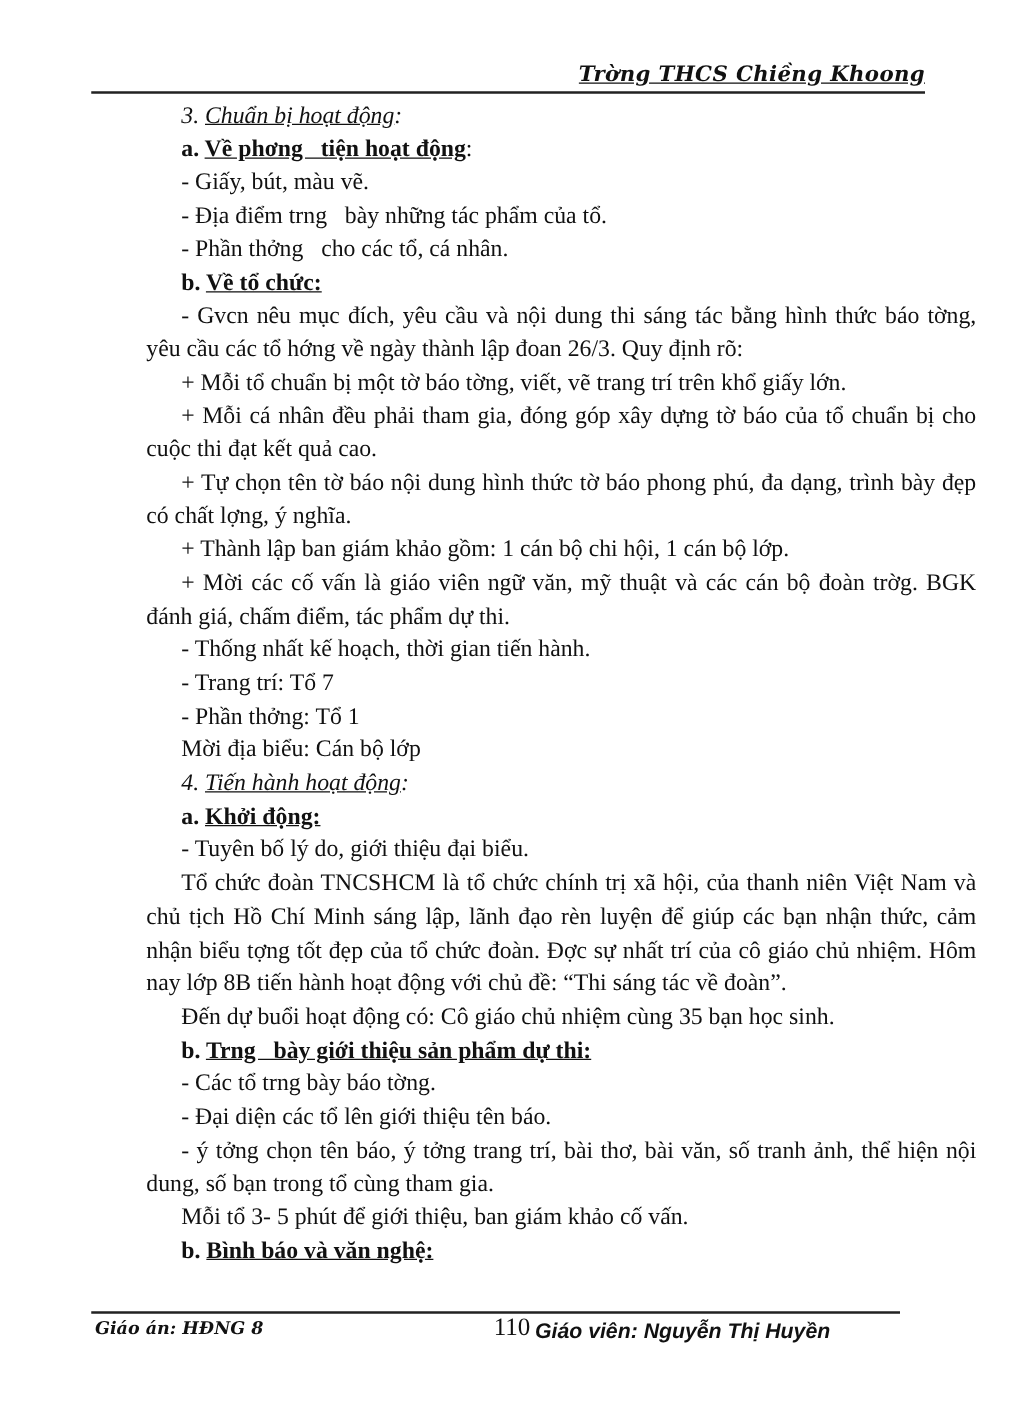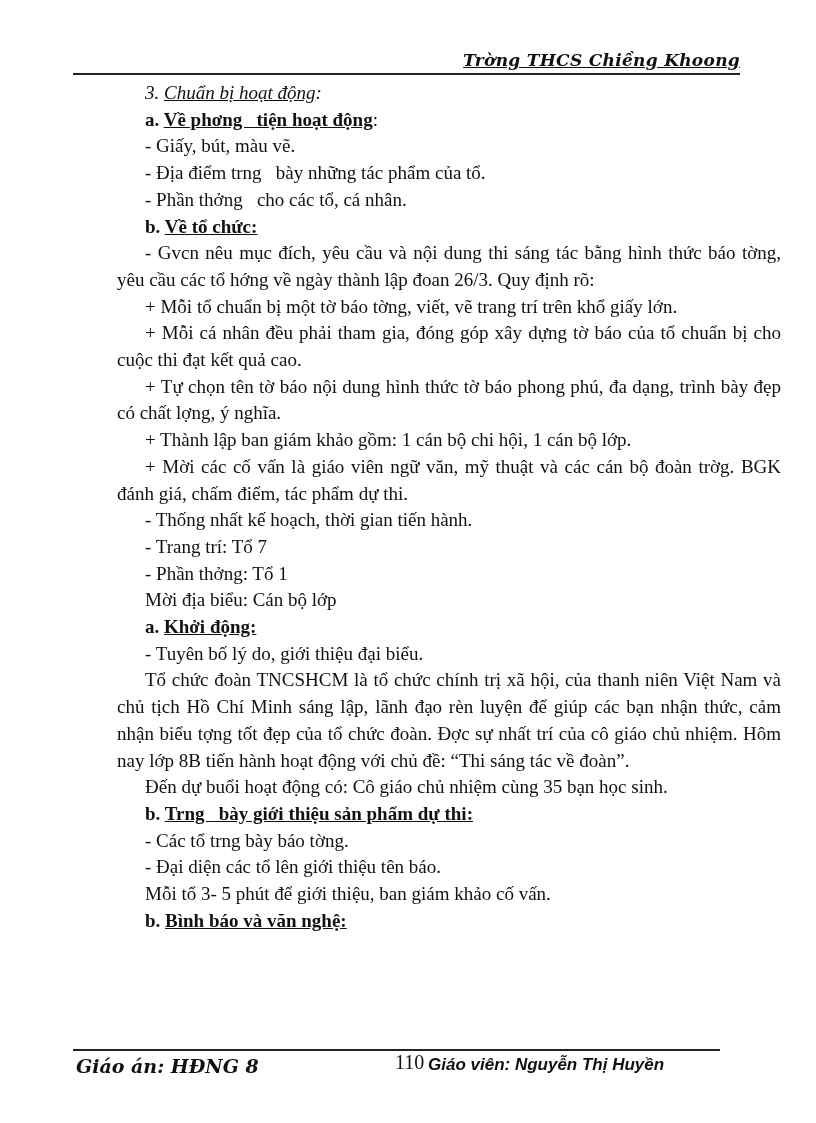--- a/index.html
+++ b/index.html
@@ -12,21 +12,21 @@
                  text-decoration: underline; }
   .content { position: absolute; left: 89px; top: 80px; width: 664px; font-size: 19px; line-height: 26.7px; margin-left: 28px; }
   .line { white-space: pre-wrap; }
   .para { text-indent: 28px; text-align: justify; }
   .indent { padding-left: 28px; }
   .ital { font-style: italic; }
   .bold-head { font-weight: bold; padding-left: 28px; }
   .bold-head u { }
   .footer-rule { position: absolute; left: 73px; top: 1049px; width: 647px; border-top: 2px solid #222; }
   .footer-left { position: absolute; left: 76px; top: 1055px; font-family: "DejaVu Serif", serif;
-                 font-style: italic; font-weight: bold; font-size: 19px; }
+                 font-style: italic; font-weight: bold; font-size: 14px; }
   .footer-page { position: absolute; left: 395px; top: 1051px; font-size: 20px; }
   .footer-right { position: absolute; left: 428px; top: 1055px; font-family: Liberation Sans, sans-serif;
                   font-style: italic; font-weight: bold; font-size: 17px; }
 </style>
 </head>
 <body>
 
 <div class="header">
   <span class="header-text">Trờng   THCS Chiềng Khoong</span>
 </div>
@@ -44,29 +44,31 @@
   <div class="para">+ Mỗi tổ chuẩn bị một tờ báo tờng,   viết, vẽ trang trí trên khổ giấy lớn.</div>
   <div class="para">+ Mỗi cá nhân đều phải tham gia, đóng góp   xây dựng tờ báo của tổ chuẩn bị cho cuộc thi đạt kết quả cao.</div>
   <div class="para">+ Tự chọn tên tờ báo nội dung hình thức tờ báo phong phú, đa dạng, trình bày đẹp có chất lợng,   ý nghĩa.</div>
   <div class="para">+ Thành lập ban giám khảo gồm: 1 cán bộ chi hội, 1 cán bộ lớp.</div>
   <div class="para">+ Mời các cố vấn là giáo viên ngữ văn, mỹ thuật và các cán bộ đoàn trờg.   BGK đánh giá, chấm điểm, tác phẩm dự thi.</div>
   <div class="para">- Thống nhất kế hoạch, thời gian tiến hành.</div>
   <div class="para">- Trang trí: Tổ 7</div>
   <div class="para">- Phần thởng:   Tổ 1</div>
   <div class="line indent">Mời địa biểu: Cán bộ lớp</div>
 
+  <div class="line indent ital"><span>4. </span><u>Tiến hành hoạt động</u><span>:</span></div>
 
   <div class="line bold-head"><span>a. </span><u>Khởi động:</u></div>
   <div class="para">- Tuyên bố lý do, giới thiệu đại biểu.</div>
   <div class="para">Tổ chức đoàn TNCSHCM là tổ chức chính trị xã hội, của thanh niên Việt Nam và chủ tịch Hồ Chí Minh sáng lập, lãnh đạo rèn luyện để giúp các bạn nhận thức, cảm nhận biểu tợng   tốt đẹp của tổ chức đoàn. Đợc   sự nhất trí của cô giáo chủ nhiệm. Hôm nay lớp 8B tiến hành hoạt động với chủ đề: “Thi sáng tác về đoàn”.</div>
   <div class="para">Đến dự buổi hoạt động có: Cô giáo chủ nhiệm  cùng 35 bạn học sinh.</div>
 
   <div class="line bold-head"><span>b. </span><u>Trng   bày giới thiệu sản phẩm dự thi:</u></div>
   <div class="para">- Các tổ trng   bày báo tờng.</div>
   <div class="para">- Đại diện các tổ lên giới thiệu tên báo.</div>
+  <div class="para">- ý tởng   chọn tên báo, ý tởng   trang trí, bài thơ, bài văn, số tranh ảnh, thể hiện nội dung, số bạn trong tổ cùng tham gia.</div>
   <div class="para">Mỗi tổ  3- 5 phút để giới thiệu, ban giám khảo cố vấn.</div>
 
   <div class="line bold-head"><span>b. </span><u>Bình báo và văn nghệ:</u></div>
 </div>
 
 <div class="footer-rule"></div>
 <div class="footer-left">Giáo án: HĐNG 8</div>
 <div class="footer-page">110</div>
 <div class="footer-right">Giáo viên: Nguyễn Thị Huyền</div>
 

